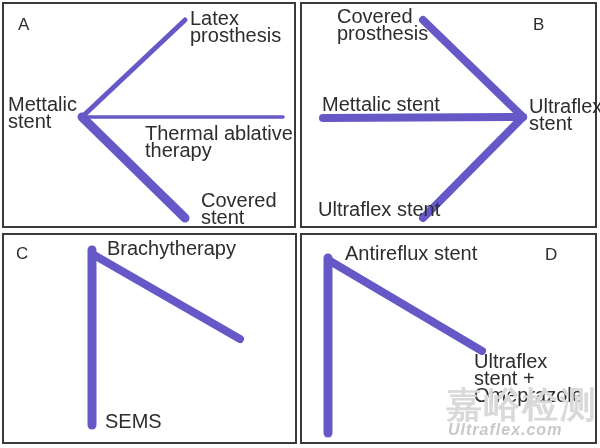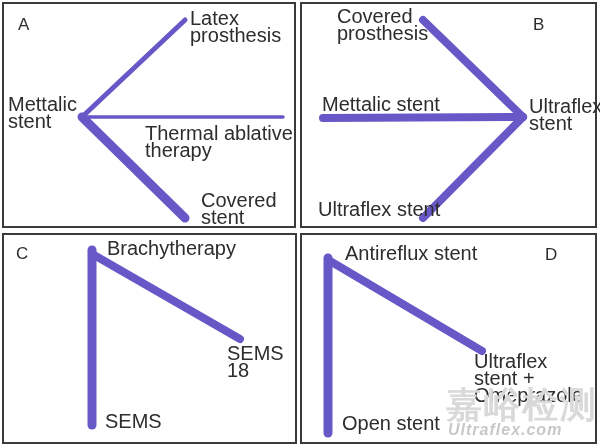--- a/index.html
+++ b/index.html
@@ -73,29 +73,27 @@
   <div class="lbl" style="left:16px;top:197px;">Ultraflex stent</div>
 </div>
 
 <div class="panel" id="panel-c">
   <svg width="291" height="207" viewBox="0 0 291 207">
     <line x1="88" y1="15" x2="88" y2="190" stroke-width="9"></line>
     <line x1="90" y1="20" x2="236" y2="104" stroke-width="8"></line>
   </svg>
   <div class="lbl letter" style="left:12px;top:10px;">C</div>
   <div class="lbl" style="left:103px;top:5px;">Brachytherapy</div>
-  <div class="lbl" style="left:223px;top:110px;">SEMS 18</div>
   <div class="lbl" style="left:101px;top:178px;">SEMS</div>
 </div>
 
 <div class="panel" id="panel-d">
   <svg width="293" height="207" viewBox="0 0 293 207">
     <line x1="26" y1="23" x2="26" y2="198" stroke-width="9"></line>
     <line x1="28" y1="26" x2="180" y2="116" stroke-width="8"></line>
   </svg>
   <div class="lbl letter" style="left:243px;top:11px;">D</div>
   <div class="lbl" style="left:43px;top:10px;">Antireflux stent</div>
   <div class="lbl" style="left:172px;top:118px;">Ultraflex stent +
 Omeprazole</div>
-  <div class="lbl" style="left:40px;top:180px;">Open stent</div>
   <div class="wm-cn" style="left:144px;top:155px;">嘉峪检测网</div>
   <div class="wm-en" style="left:146px;top:186px;">Ultraflex.com</div>
 </div>
 
 </body></html>

